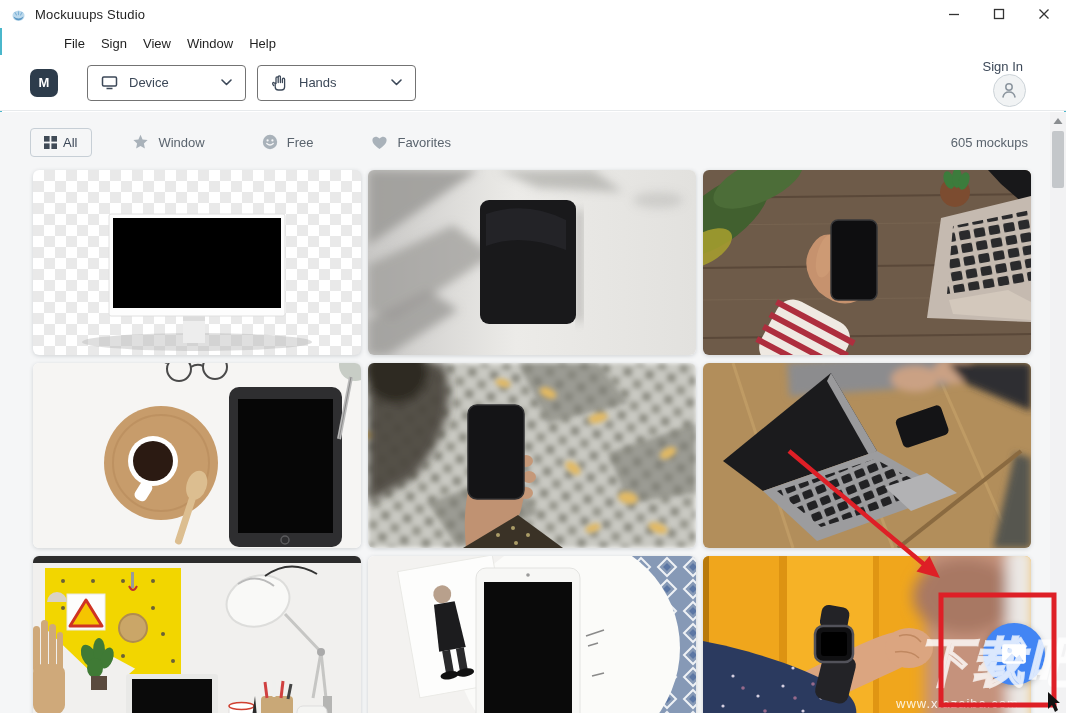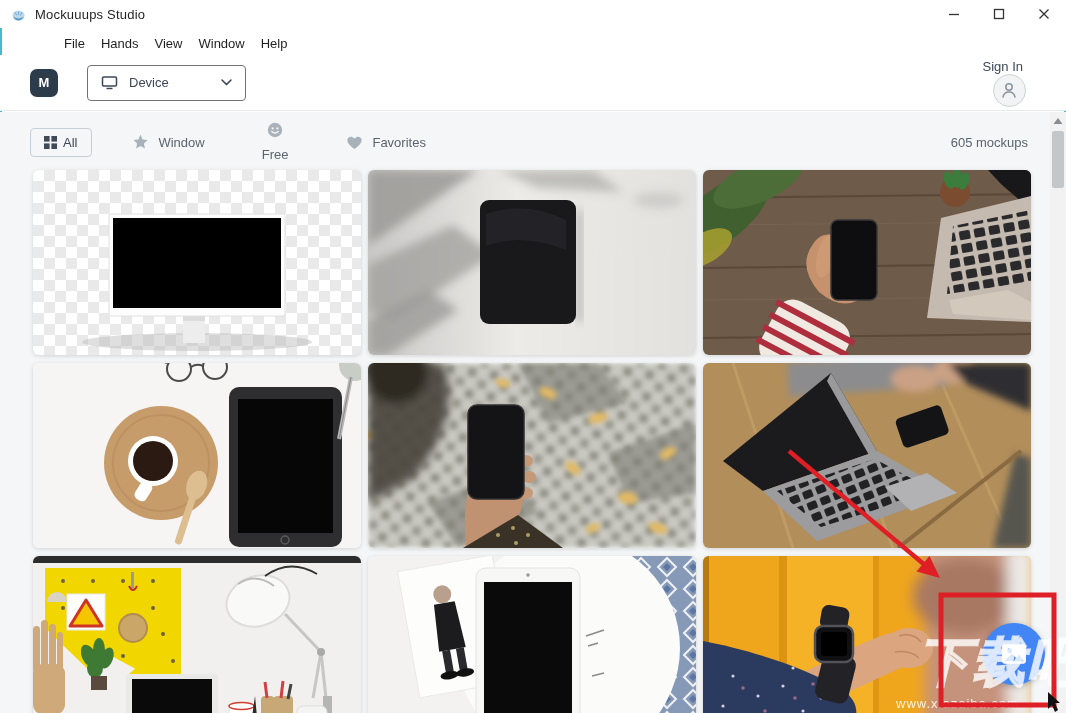--- a/index.html
+++ b/index.html
@@ -26,21 +26,21 @@
   .tb-btn .ic { width:17px; height:17px; margin-right:11px; flex:0 0 auto; }
   .tb-btn .chev { margin-left:auto; }
   .signin-zone { margin-left:auto; display:flex; align-items:center;flex-direction:column; }
   .signin-label { font-size:13px; color:#3c4858; margin-right:13px; cursor:pointer; }
   .avatar { width:33px; height:33px; border-radius:50%; border:1px solid #ccd3d8; background:#f1f3f4; display:flex; align-items:center; justify-content:center; cursor:pointer; }
   
   .content { position:absolute; left:0; right:0; top:112px; bottom:0; background:#f5f6f7; }
   .filterbar { display:flex; align-items:center; padding:15px 38px 0 30px; height:45px; }
   .filter-all { display:flex; align-items:center; gap:5px; border:1px solid #c7cfd6; border-radius:4px; padding:6px 14px 6px 12px; font-size:13px; color:#3c4858; cursor:pointer; }
   .filter-item { display:flex; align-items:center; gap:9px; font-size:13px; color:#5a646e; cursor:pointer; }
-  .fi-premium { margin-left:40px; } .fi-free { margin-left:57px;flex-direction:column; } .fi-favorites { margin-left:58px; }
+  .fi-premium { margin-left:40px; } .fi-free { margin-left:57px; } .fi-favorites { margin-left:58px; }
   .count { margin-left:auto; font-size:13px; color:#5a646e; }
   .grid { margin:13px 0 0 33px; display:grid; grid-template-columns:repeat(3,328px); grid-auto-rows:185px; gap:8px 7px; }
   .card { border-radius:6px; overflow:hidden; background:#fff; box-shadow:0 1px 4px rgba(40,50,60,.18); position:relative; cursor:pointer; }
   .card svg { display:block; width:100%; height:100%; }
   .checker { background-image:repeating-conic-gradient(#e9e9e9 0% 25%, #ffffff 0% 50%); background-size:22px 22px; }
   
   .scrollbar { position:absolute; right:0; top:112px; bottom:0; width:16px; background:#f2f2f3; z-index:30; }
   .sb-up { position:absolute; top:5px; left:3px; }
   .sb-thumb { position:absolute; top:19px; left:2px; width:12px; height:57px; background:#c4c7ca; border-radius:2px; cursor:grab; }
   
@@ -73,40 +73,49 @@
     <div class="win-btn">
       <svg width="12" height="12" viewBox="0 0 12 12">
           <path d="M1.5 1.5 L10.5 10.5 M10.5 1.5 L1.5 10.5" stroke="#333" stroke-width="1.3"></path>
         </svg>
     </div>
   </div>
 </div>
 
 <div class="menubar">
   <span class="menu-item">File</span>
-  <span class="menu-item">Hands</span>
+  <span class="menu-item">Sign</span>
   <span class="menu-item">View</span>
   <span class="menu-item">Window</span>
   <span class="menu-item">Help</span>
 </div>
 
 <div class="toolbar">
   <div class="logo-m">M</div>
 
   <button class="tb-btn">
     <svg class="ic" viewBox="0 0 17 17">
       <rect x="1.5" y="3" width="14" height="9" rx="1.2" fill="none" stroke="#3c4858" stroke-width="1.5"></rect>
       <line x1="5.5" y1="14.5" x2="11.5" y2="14.5" stroke="#3c4858" stroke-width="1.5"></line>
     </svg>
     <span>Device</span>
     <svg class="chev" width="11" height="7" viewBox="0 0 11 7">
         <polyline points="1,1 5.5,5.5 10,1" fill="none" stroke="#3c4858" stroke-width="1.6" stroke-linecap="round" stroke-linejoin="round"></polyline>
       </svg>
   </button>
 
+  <button class="tb-btn">
+    <svg class="ic" viewBox="0 0 17 17">
+      <path d="M4.2 9.5 V13 q0 3 3.2 3 h3 q3.2 0 3.2-3 V5.5 q0-1.3-1.1-1.3 q-1.1 0-1.1 1.3 V8.5 M9.4 8.5 V3.2 q0-1.3-1.1-1.3 q-1.1 0-1.1 1.3 V8.5 M7.2 8.5 V4.2 q0-1.3-1.1-1.3 q-1.1 0-1.1 1.3 V9.5 M4.2 9.5 q-1.6-1.6-2.4-.6 q-.7.9.8 2.6" fill="none" stroke="#3c4858" stroke-width="1.3" stroke-linecap="round" stroke-linejoin="round"></path>
+    </svg>
+    <span>Hands</span>
+    <svg class="chev" width="11" height="7" viewBox="0 0 11 7">
+        <polyline points="1,1 5.5,5.5 10,1" fill="none" stroke="#3c4858" stroke-width="1.6" stroke-linecap="round" stroke-linejoin="round"></polyline>
+      </svg>
+  </button>
 
 
 
   <div class="signin-zone">
     <span class="signin-label">Sign In</span>
     <div class="avatar">
       <svg width="18" height="18" viewBox="0 0 18 18">
         <circle cx="9" cy="6" r="3.2" fill="none" stroke="#8b959e" stroke-width="1.5"></circle>
         <path d="M3 16 q1-5 6-5 q5 0 6 5" fill="none" stroke="#8b959e" stroke-width="1.5" stroke-linecap="round"></path>
       </svg>

